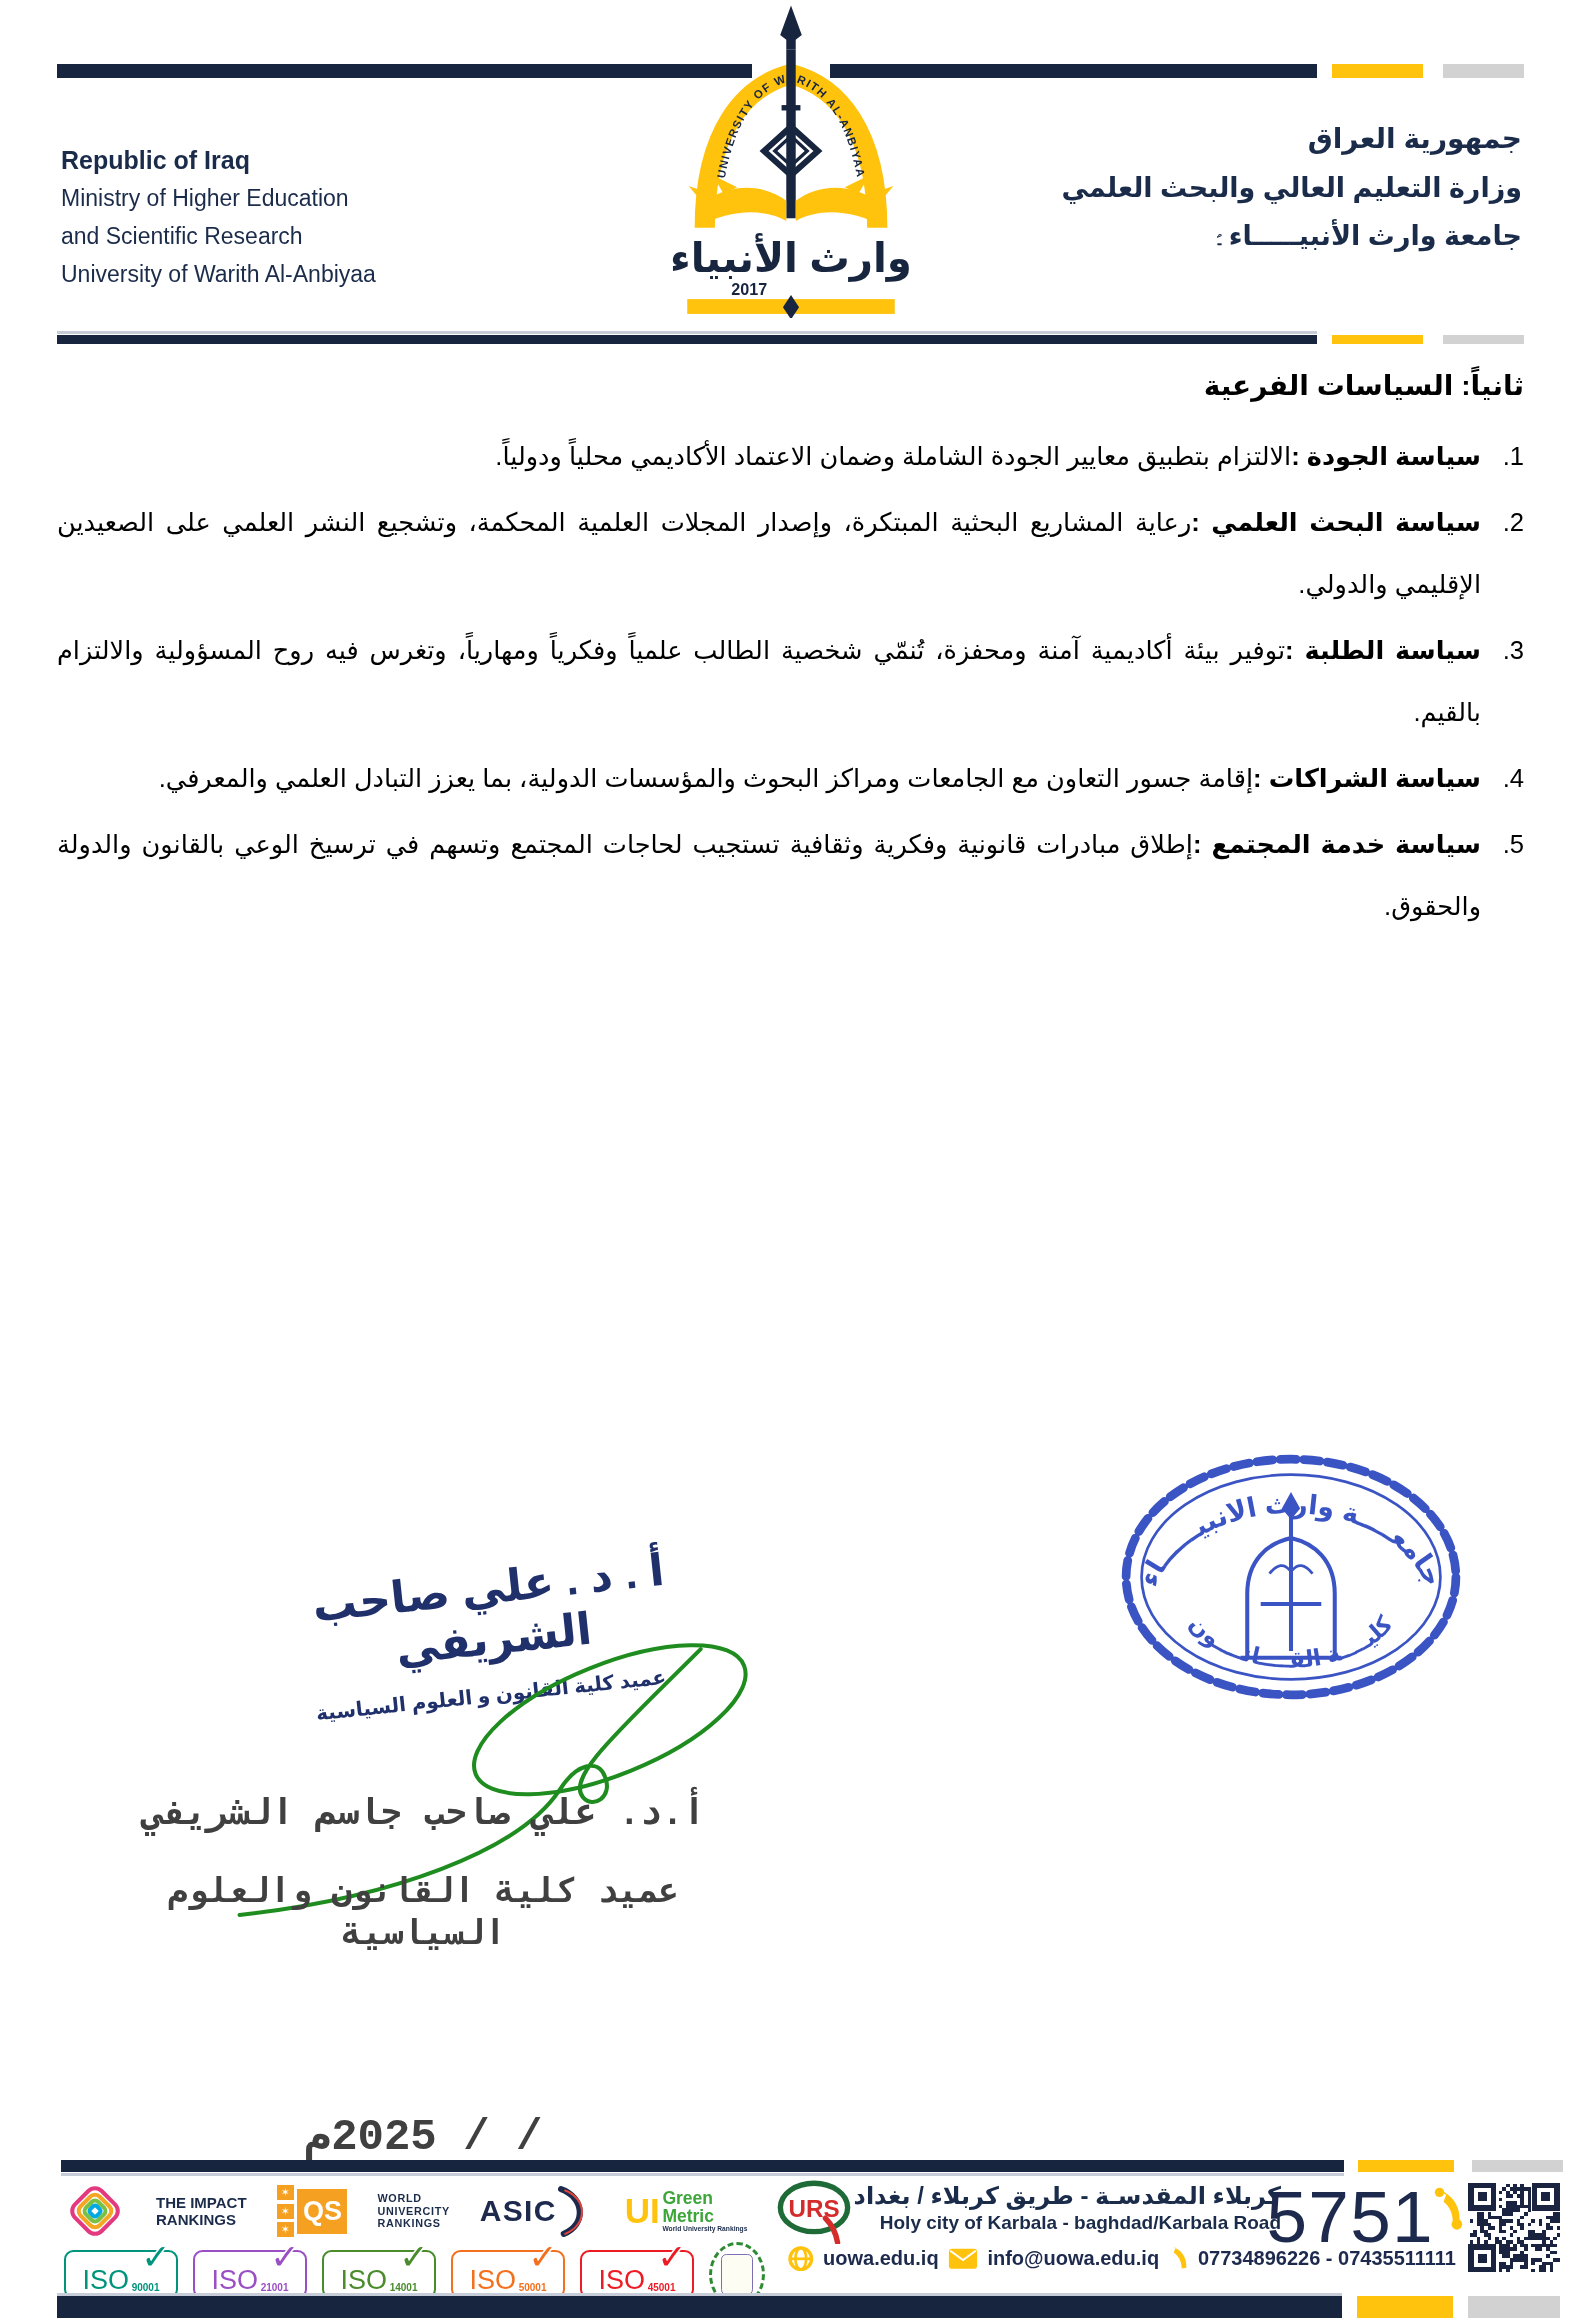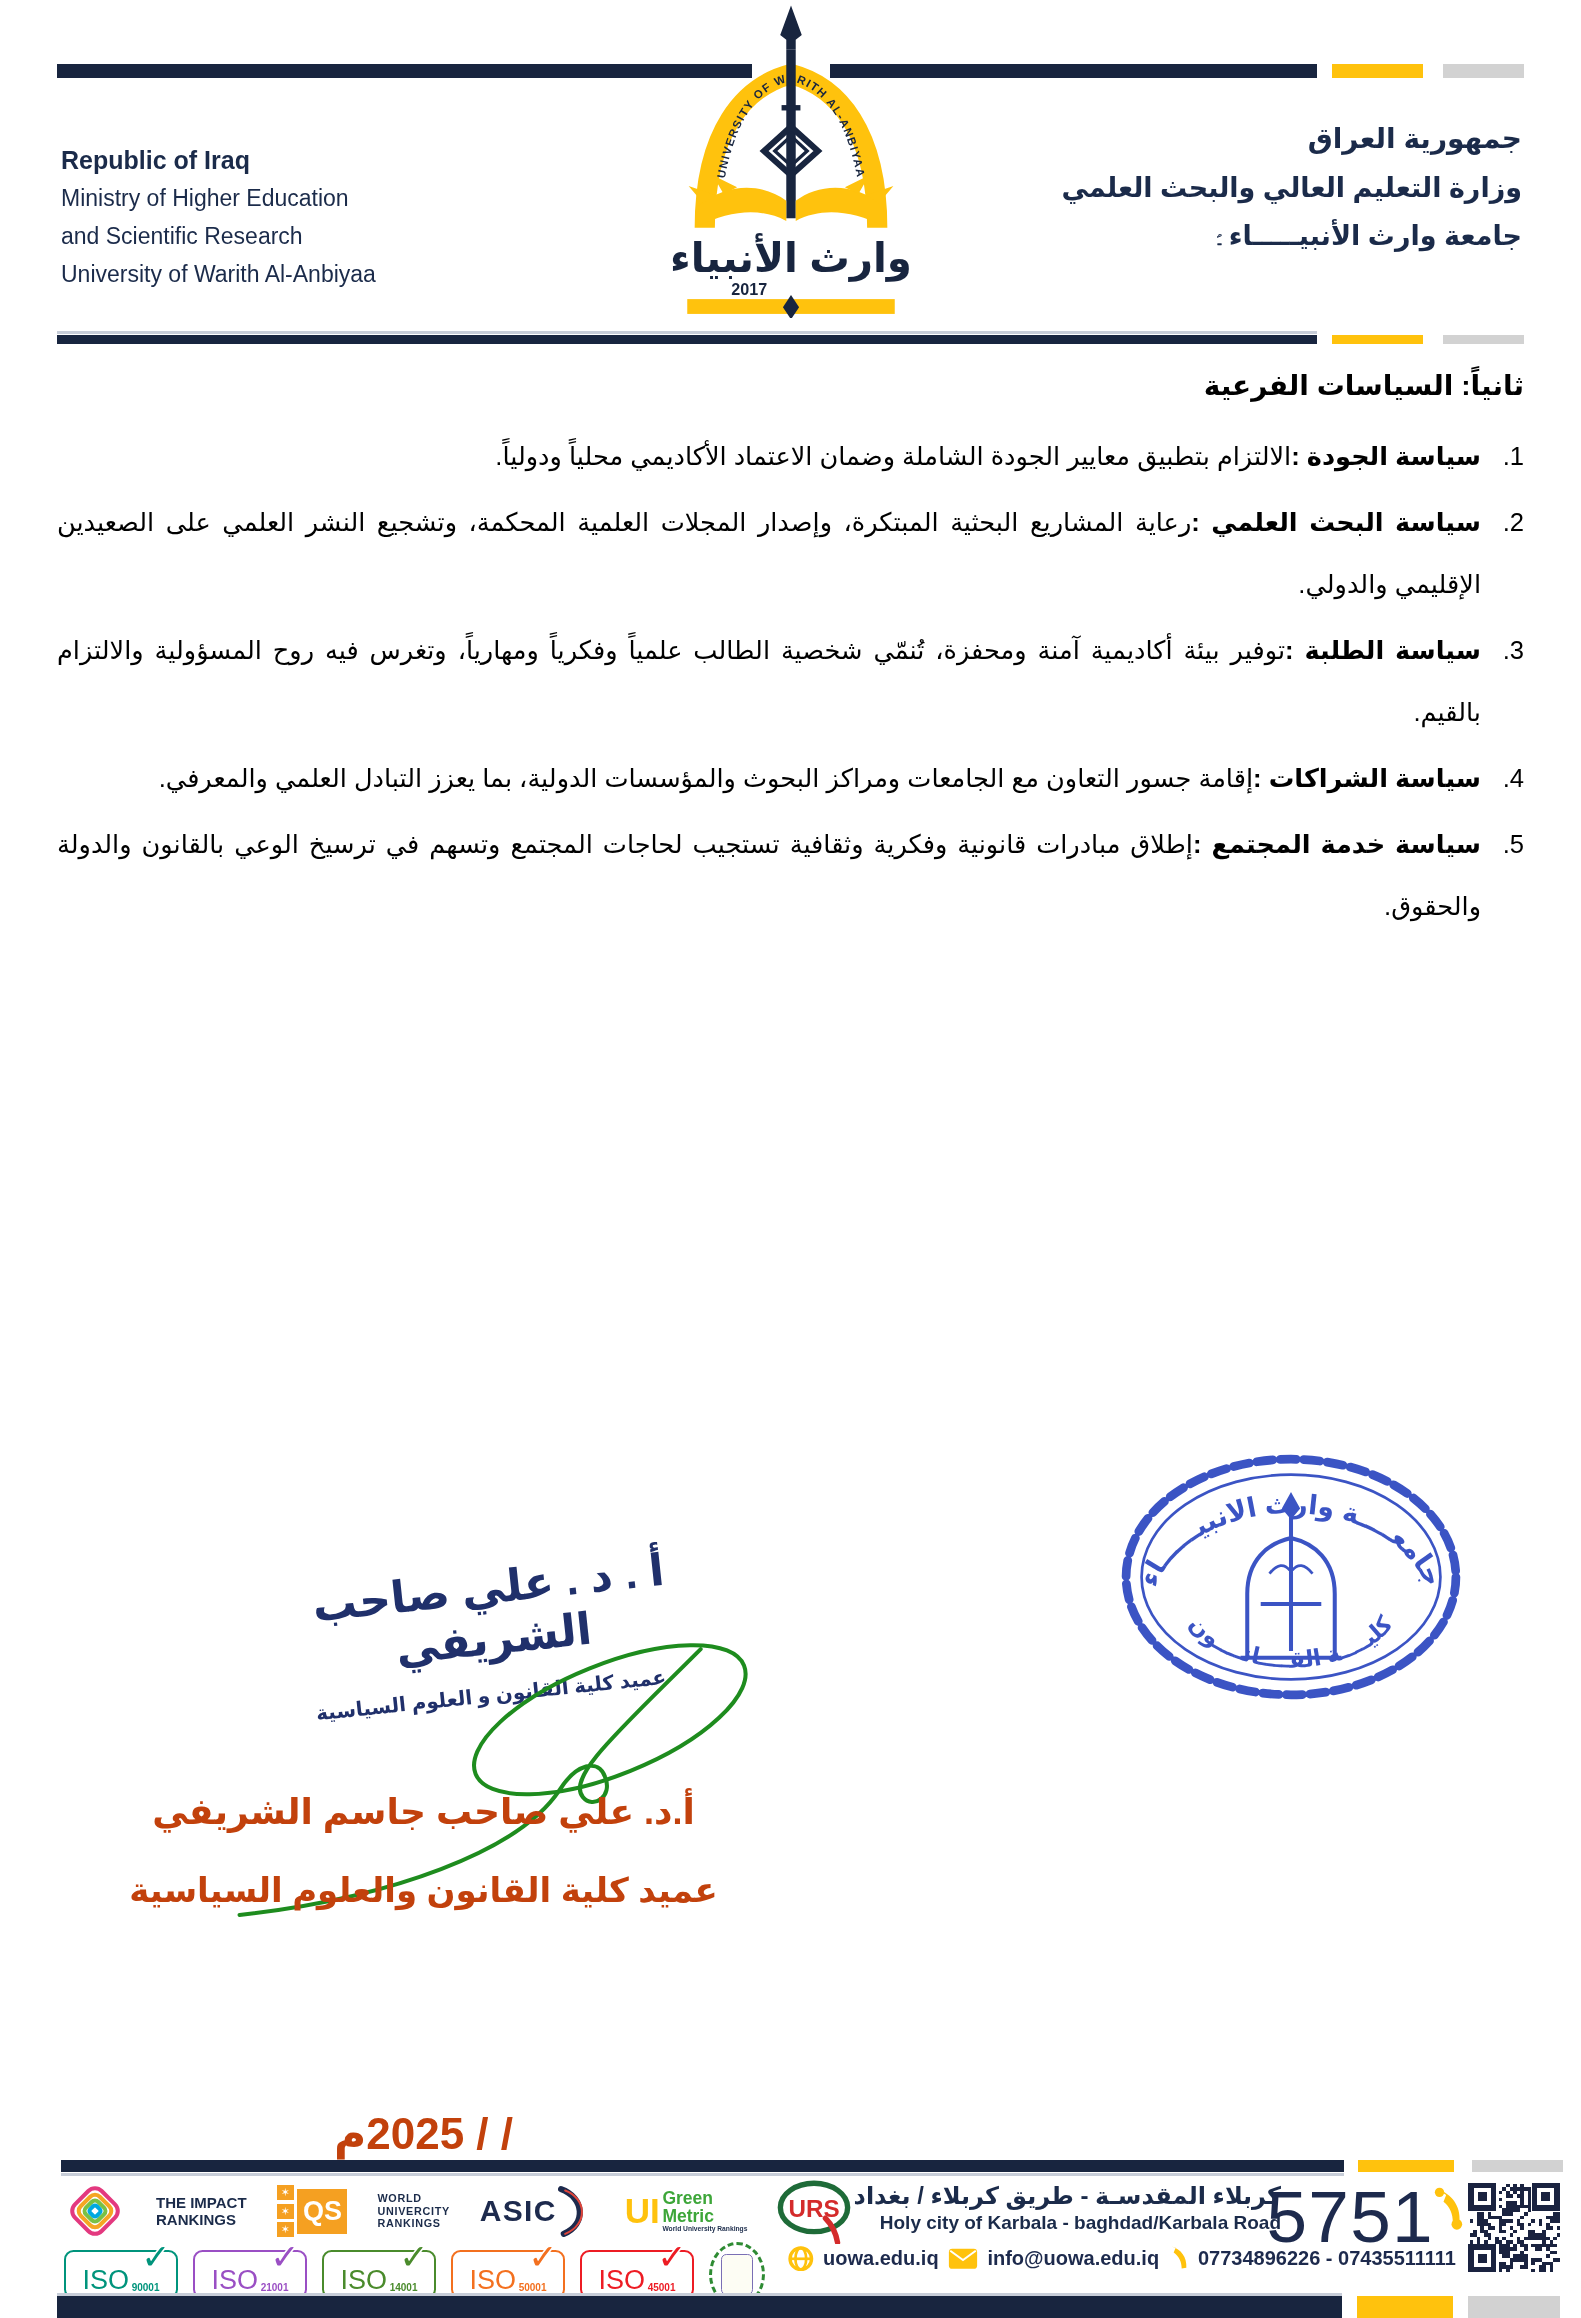--- a/index.html
+++ b/index.html
@@ -28,21 +28,21 @@
   .plist{font-size:25.6px;line-height:62px;}
   .pitem{display:flex;margin-bottom:4px;}
   .pnum{width:43px;flex:0 0 43px;}
   .ptext{flex:1;text-align:justify;}
   .ptitle{font-weight:bold;}
   
   .stamp-name{position:absolute;left:269px;top:1562px;width:444px;text-align:center;color:#20306b;
     font-size:44px;font-weight:bold;transform:rotate(-6deg);letter-spacing:-0.7px;}
   .stamp-title{position:absolute;left:289px;top:1683px;width:404px;text-align:center;color:#20306b;
     font-size:20px;font-weight:bold;transform:rotate(-6deg);}
-  .typed{position:absolute;left:114px;width:619px;text-align:center;color:#c2410c;font-weight:bold;direction:rtl;}
+  .typed{position:absolute;left:114px;width:619px;text-align:center;color:#404040;font-weight:bold;direction:rtl;font-family:Liberation Mono, monospace;}
   .typed.name{top:1791px;font-size:36px;}
   .typed.title{top:1870px;font-size:34px;}
   .typed.date{top:2072px;font-size:44px;margin-top:36px;}
   
   .rk-row{position:absolute;left:64px;top:2180px;height:62px;display:flex;align-items:center;gap:30px;color:#1b2b4a;}
   .rk-text{font-weight:bold;color:#1b2b4a;}
   .impact-txt{font-size:15px;line-height:17.5px;}
   .wur-txt{font-size:10.8px;line-height:12.8px;letter-spacing:0.7px;}
   .asic-wrap{display:flex;align-items:center;}
   .asic-txt{font-size:30px;font-weight:bold;color:#1d2a4d;letter-spacing:1.3px;}

